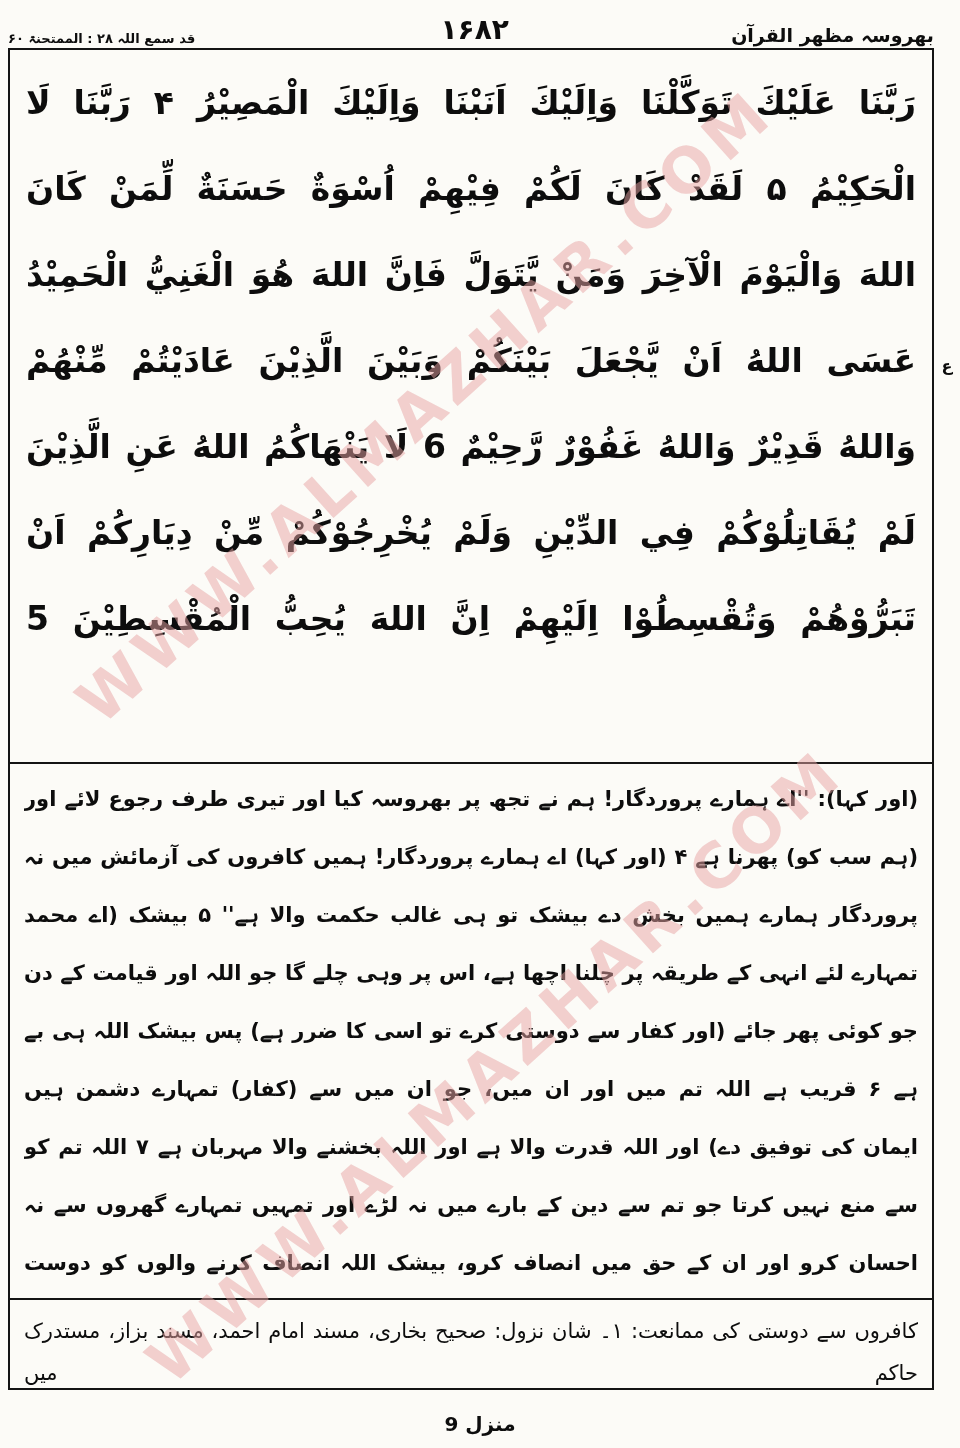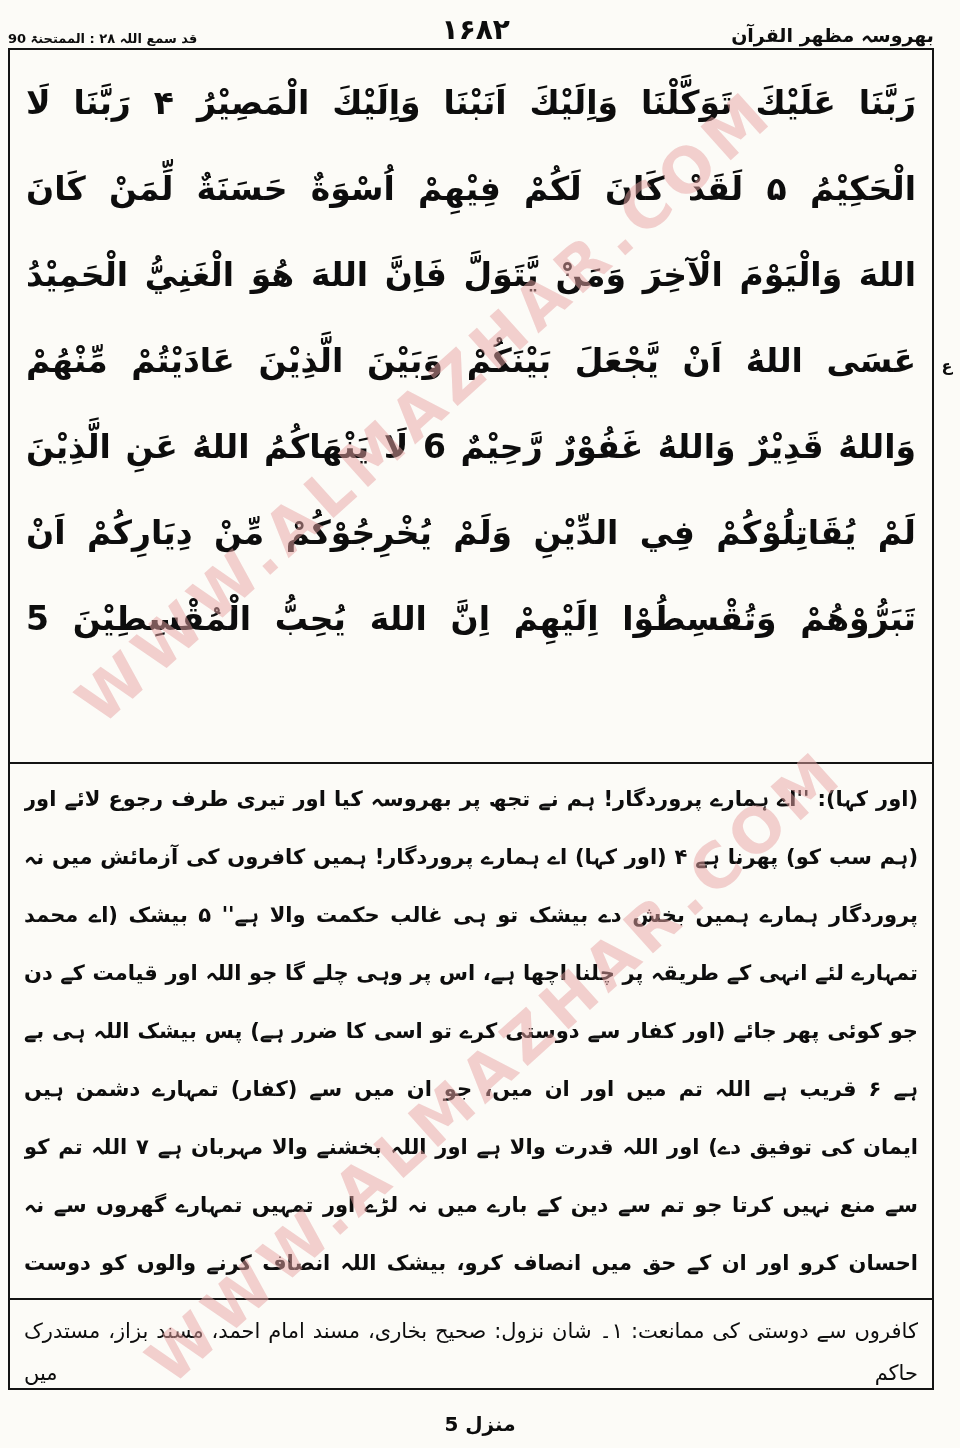--- a/index.html
+++ b/index.html
@@ -83,21 +83,21 @@
 <body>
 
 <div class="page">
 
   <div class="wm wm1">WWW.ALMAZHAR.COM</div>
   <div class="wm wm2">WWW.ALMAZHAR.COM</div>
 
   <div class="header">
     <div class="book-title">بھروسہ مظهر القرآن</div>
     <div class="page-number">۱۶۸۲</div>
-    <div class="juz-info">قد سمع اللہ ۲۸ : الممتحنۃ 90</div>
+    <div class="juz-info">قد سمع اللہ ۲۸ : الممتحنۃ ۶۰</div>
   </div>
 
   <div class="ruku-marker">ع</div>
 
   <div class="frame">
 
     <div class="arabic-section">
       <div class="arabic-line">رَبَّنَا عَلَيْكَ تَوَكَّلْنَا وَاِلَيْكَ اَنَبْنَا وَاِلَيْكَ الْمَصِيْرُ ۴ رَبَّنَا لَا</div>
       <div class="arabic-line">الْحَكِيْمُ ۵ لَقَدْ كَانَ لَكُمْ فِيْهِمْ اُسْوَةٌ حَسَنَةٌ لِّمَنْ كَانَ يَرْجُوا</div>
       <div class="arabic-line">اللهَ وَالْيَوْمَ الْآخِرَ وَمَنْ يَّتَوَلَّ فَاِنَّ اللهَ هُوَ الْغَنِيُّ الْحَمِيْدُ ۶</div>
@@ -122,15 +122,15 @@
     </div>
 
     <div class="divider"></div>
 
     <div class="footnote">
       <div class="footnote-text">کافروں سے دوستی کی ممانعت: ۱۔ شان نزول: صحیح بخاری، مسند امام احمد، مسند بزاز، مستدرک حاکم میں</div>
     </div>
 
   </div>
 
-  <div class="bottom-label">منزل 5</div>
+  <div class="bottom-label">منزل 9</div>
 
 </div>
 
 </body></html>

